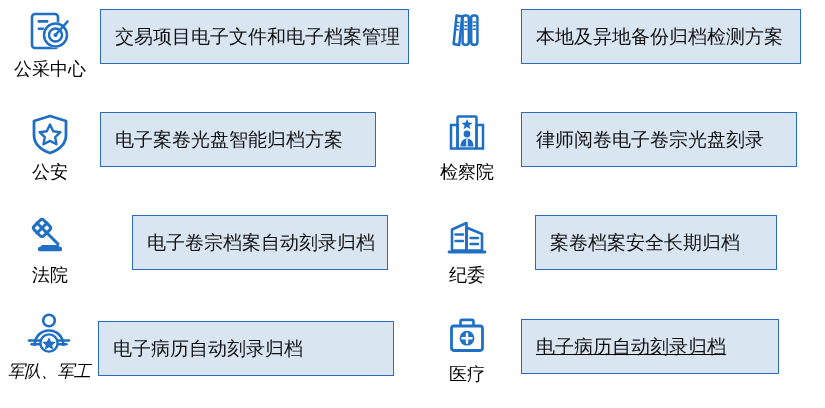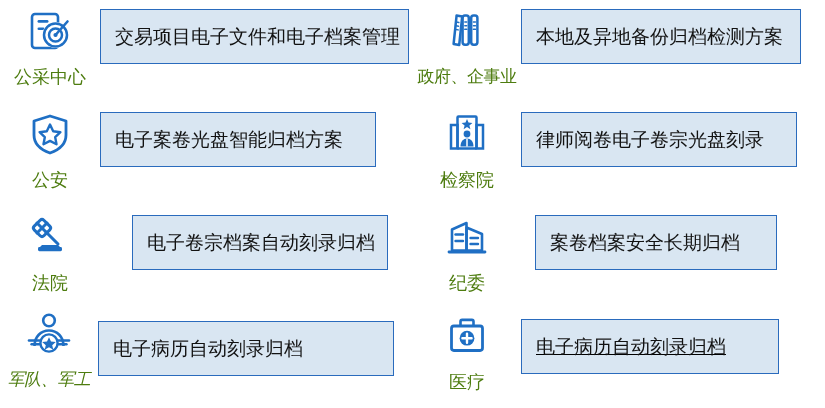--- a/index.html
+++ b/index.html
@@ -54,24 +54,24 @@
     box-sizing: border-box;
   }
   .sector-icon {
     width: 46px;
     height: 46px;
     display: block;
     line-height: 0;
   }
   .sector-icon svg { display: block; }
   .sector-label {
-    margin-top: 12px;
+    margin-top: 4px;
     font-size: 18px;
     line-height: 22px;
-    color: #4d7c0f;
+    color: #000000;
     white-space: nowrap;
     font-family: "Liberation Sans", "DejaVu Sans", sans-serif;
   }
   .sector-label.wide { font-size: 17px; letter-spacing: -0.5px; }
 
   
   .solution-wrap {
     flex: 1 1 auto;
     display: flex;
     align-items: flex-start;
@@ -224,21 +224,20 @@
               <rect x="11" y="20.9" width="4" height="1.5" rx="0.7" transform="rotate(10 13 21.6)"></rect>
               <rect x="20.1" y="13.2" width="3.4" height="1.5" rx="0.7"></rect>
               <rect x="20.1" y="16.9" width="3.4" height="1.5" rx="0.7"></rect>
               <rect x="20.1" y="20.6" width="3.4" height="1.5" rx="0.7"></rect>
               <rect x="28.7" y="13.2" width="3.4" height="1.5" rx="0.7"></rect>
               <rect x="28.7" y="16.9" width="3.4" height="1.5" rx="0.7"></rect>
               <rect x="28.7" y="20.6" width="3.4" height="1.5" rx="0.7"></rect>
             </g>
           </svg>
         </span>
-        <span class="sector-label wide">政府、企事业</span>
       </div>
       <div class="solution-wrap">
         <div class="solution-box">
           <span class="solution-text">本地及异地备份归档检测方案</span>
         </div>
       </div>
     </div>
 
     <div class="row row-1">
       <div class="sector">

